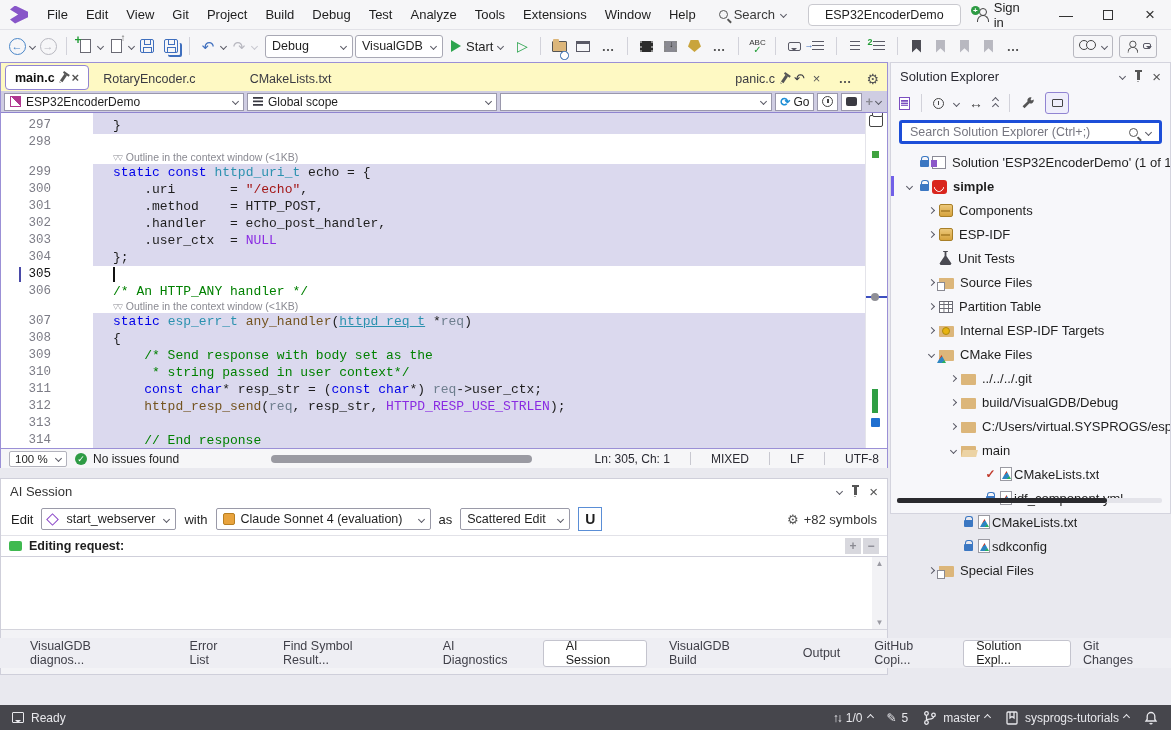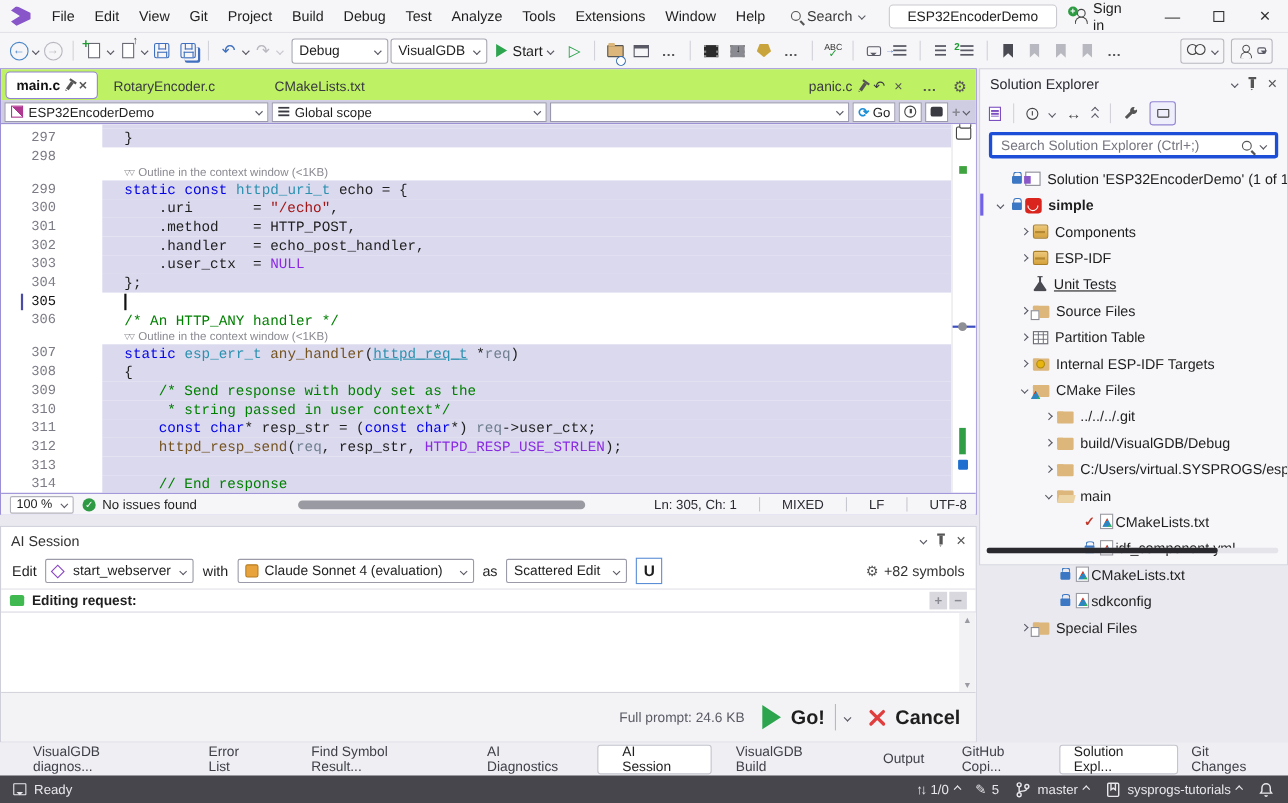--- a/index.html
+++ b/index.html
@@ -64,21 +64,21 @@
 .hlines.green::after{content:'2';position:absolute;left:-6px;top:-4px;color:#1f9c33;font-size:9px;font-weight:bold}
 .hlines.arrow::after{content:'→';position:absolute;left:-8px;top:-1px;color:#3f6fbe;font-size:9px}
 .bkm{width:9px;height:13px;background:#4a4a52;clip-path:polygon(0 0,100% 0,100% 100%,50% 68%,0 100%)}
 .bkm.dim{background:#b8b8c0}
 .people2{width:18px;height:13px;position:relative}
 .people2::before,.people2::after{content:'';position:absolute;width:8px;height:8px;border:1.4px solid #444;border-radius:50%;top:0}
 .people2::before{left:0}.people2::after{left:7px;background:#f6f6f8}
 .tbcombo{height:23px;border:1px solid #b8b8c0;border-radius:3px;display:flex;align-items:center;padding:0 5px;gap:5px}
 
 .editor-group{left:0;top:62px;width:888px;height:406px;background:#fff;border:1px solid #9b90d6}
-.tabsrow{height:28px;background:#bef264;display:flex;align-items:flex-end;padding-left:4px}
+.tabsrow{height:28px;background:#fef9c3;display:flex;align-items:flex-end;padding-left:4px}
 .etab{height:25px;display:flex;align-items:center;gap:7px;padding:0 9px;font-size:12.5px;color:#3a3a42}
 .etab.active{background:#fff;border:1px solid #9184d2;border-radius:4px;font-weight:bold;color:#111;margin-bottom:1px}
 .pin{width:3px;height:8px;background:#555;position:relative;display:inline-block;transform:rotate(35deg)}
 .pin::before{content:'';position:absolute;top:-2px;left:-2px;width:7px;height:2px;background:#555}
 .pin::after{content:'';position:absolute;bottom:-3px;left:0;border:1.5px solid transparent;border-top-color:#555}
 .xg{color:#555;font-size:13px;line-height:1}
 .tabs-right{margin-left:auto;display:flex;align-items:center;gap:9px;padding-right:8px;color:#555}
 .navbar{height:22px;background:#cfcde2;border-bottom:1px solid #8f84cf;display:flex;align-items:center;padding:0 3px;gap:3px}
 .navcombo{height:18px;background:#fff;border:1px solid #9a98ac;display:flex;align-items:center;padding:0 5px;gap:5px;font-size:12px}
 .vgdbicon{width:11px;height:11px;border:1.5px solid #b0378f;background:linear-gradient(45deg,#fff 50%,#b0378f 50%)}
@@ -139,21 +139,21 @@
 .aifoot{height:44px;background:#f3f3f6;display:flex;align-items:center;justify-content:flex-end;padding:0 14px;gap:16px}
 .fullprompt{color:#5a5a64;font-size:12.5px}
 .gobtn{display:flex;align-items:center;gap:9px;font-size:18px;font-weight:bold}
 .gotri{width:0;height:0;border-top:11px solid transparent;border-bottom:11px solid transparent;border-left:17px solid #2da44e}
 .godrop{display:flex;align-items:center;gap:4px;padding-left:8px;border-left:1px solid #b8b8c0;height:24px}
 .cancelbtn{display:flex;align-items:center;gap:9px;font-size:18px;font-weight:bold}
 .redx{width:16px;height:16px;position:relative}
 .redx::before,.redx::after{content:'';position:absolute;left:-1px;top:6.5px;width:19px;height:3.2px;background:#e03e3e;border-radius:2px}
 .redx::before{transform:rotate(45deg)}.redx::after{transform:rotate(-45deg)}
 
-.bottomtabs{left:0;top:675px;width:1171px;height:30px;background:#eeeef3;display:flex;align-items:center;padding:0 8px;font-size:12.5px;color:#3f3f48}
+.bottomtabs{left:0;top:638px;width:1171px;height:30px;background:#eeeef3;display:flex;align-items:center;padding:0 8px;font-size:12.5px;color:#3f3f48}
 .btab{padding:0 22px;height:30px;display:flex;align-items:center}
 .btab.active{background:#fff;border:1px solid #c4c4ce;border-radius:3px;height:27px;color:#1e1e1e}
 .btabs-right{margin-left:auto;display:flex;align-items:center}
 .btab.rt{padding:0 12px}
 
 .statusbar{left:0;top:705px;width:1171px;height:25px;background:#46464c;color:#e8e8ec;display:flex;align-items:center;padding:0 12px;gap:7px;font-size:12px}
 .msgicon{width:12px;height:11px;border:1.3px solid #e8e8ec;border-radius:1px;position:relative}
 .msgicon::after{content:'';position:absolute;left:2px;bottom:-4px;border:3px solid transparent;border-top-color:#e8e8ec}
 .sbright{margin-left:auto;display:flex;align-items:center;gap:14px}
 .sbitem{display:flex;align-items:center;gap:5px}
@@ -590,21 +590,21 @@
           <span class="ti i-package"></span>
           <span class="tlabel">Components</span>
         </div>
         <div class="trow" style="padding-left: 32px;">
           <span class="tslot">
             <span class="cv sm r"></span>
           </span>
           <span class="ti i-package"></span>
           <span class="tlabel">ESP-IDF</span>
         </div>
-        <div class="trow" style="padding-left: 32px; text-decoration: underline;">
+        <div class="trow" style="padding-left: 32px;">
           <span class="tslot"></span>
           <span class="ti i-flask"></span>
           <span class="tlabel">Unit Tests</span>
         </div>
         <div class="trow" style="padding-left: 32px;">
           <span class="tslot">
             <span class="cv sm r"></span>
           </span>
           <span class="ti i-folder-src"></span>
           <span class="tlabel">Source Files</span>

